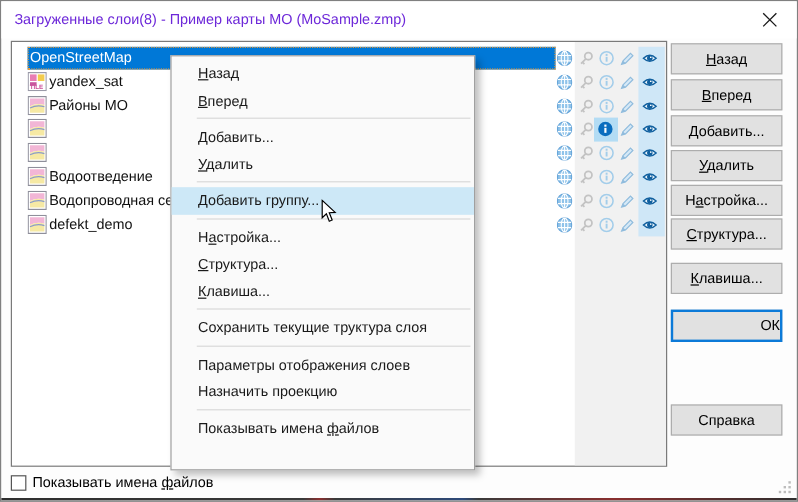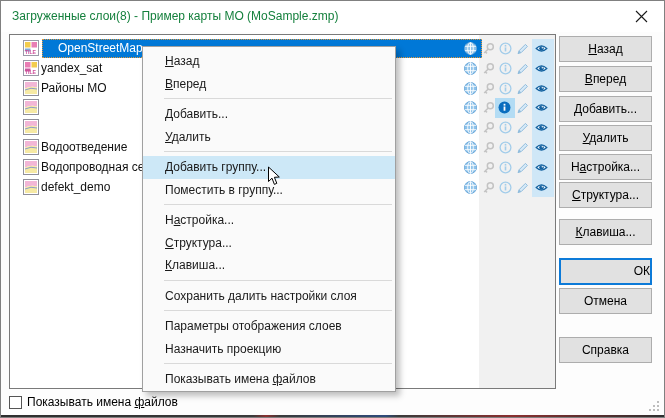--- a/index.html
+++ b/index.html
@@ -5,31 +5,31 @@
   * { margin:0; padding:0; box-sizing:border-box; }
   html,body { background:#555; }
   body { font-family:"Liberation Sans", sans-serif; }
   .dialog {
     position:relative; width:665px; height:418px;
     background:#fdfdfd; border:1px solid #808080; overflow:hidden;
     font-size:12px; color:#111;
   }
   
   .titlebar { position:absolute; left:0; top:0; width:100%; height:31px; background:#ffffff; }
-  .title { position:absolute; left:11px; top:0; line-height:30px; font-size:12px; color:#15803d; white-space:nowrap; }
+  .title { position:absolute; left:11px; top:0; line-height:30px; font-size:12px; color:#6d28d9; white-space:nowrap; }
   .closebtn { position:absolute; top:4px; right:7px; width:32px; height:23px; display:flex; align-items:center; justify-content:center; cursor:default; }
   
   .list { position:absolute; left:8px; top:33px; width:547px; height:355px; background:#fff; border:1px solid #7a7a7a; overflow:hidden; }
   .graypanel { position:absolute; left:469px; top:0; width:76px; height:353px; background:#f1f1f1; }
   .eyestrip { position:absolute; left:522px; top:4px; width:22px; height:158px; background:#cfe7f7; }
   .row { position:absolute; left:0; width:545px; height:20px; }
   .fileicon { position:absolute; left:13px; top:1px; width:16px; height:16px; }
   .label { position:absolute; left:31px; top:0; height:19px; line-height:19px; padding:0 3px 0 0; white-space:nowrap; }
   .row.selected .label {
-    left:32px; width:440px; padding-left:16px;
+    left:13px; width:440px; padding-left:2px;
     background:#0078d7; color:#fff;
     outline:1px dotted #e2993b; outline-offset:-1px;
   }
   .ric { position:absolute; top:3px; width:13px; height:13px; }
   .globe  { left:454px; }
   .keyic  { left:472px; }
   .infoic { left:489px; }
   .pencil { left:506px; }
   .eye    { left:525px; }
   .infocell { position:absolute; left:485px; top:0; width:20px; height:20px; background:#b3dcf4; }
@@ -319,47 +319,45 @@
   </div>
 
   <div class="menu">
     <div class="mi"><span></span><span class="acc">Н</span><span>азад</span></div>
     <div class="mi"><span></span><span class="acc">В</span><span>перед</span></div>
     <div class="msep"></div>
     <div class="mi"><span></span><span class="acc">Д</span><span>обавить...</span></div>
     <div class="mi"><span></span><span class="acc">У</span><span>далить</span></div>
     <div class="msep"></div>
     <div class="mi hl"><span>Добавить группу...</span><span class="acc"></span><span></span></div>
-    <div class="mi"><span>Поместить в группу...</span><span class="acc"></span><span></span></div>
     <div class="msep"></div>
     <div class="mi"><span>Н</span><span class="acc">а</span><span>стройка...</span></div>
     <div class="mi"><span></span><span class="acc">С</span><span>труктура...</span></div>
     <div class="mi"><span></span><span class="acc">К</span><span>лавиша...</span></div>
     <div class="msep"></div>
-    <div class="mi"><span>Сохранить далить настройки слоя</span><span class="acc"></span><span></span></div>
+    <div class="mi"><span>Сохранить текущие труктура слоя</span><span class="acc"></span><span></span></div>
     <div class="msep"></div>
     <div class="mi"><span>Параметры отображения слоев</span><span class="acc"></span><span></span></div>
     <div class="mi"><span>Назначить проекцию</span><span class="acc"></span><span></span></div>
     <div class="msep"></div>
     <div class="mi"><span>Показывать имена </span><span class="acc">ф</span><span>айлов</span></div>
   </div>
 
   <svg class="cursor" viewBox="0 0 14 21">
     <path d="M1.5 1 L1.5 15.5 L5 12.2 L7.4 18.4 L9.8 17.3 L7.4 11.3 L12.3 11 Z" fill="#ffffff" stroke="#000000" stroke-width="1"></path>
   </svg>
 
   <div class="btn" style="top:35px"><span></span><span class="acc">Н</span><span>азад</span></div>
   <div class="btn" style="top:65px"><span></span><span class="acc">В</span><span>перед</span></div>
   <div class="btn" style="top:95px"><span></span><span class="acc">Д</span><span>обавить...</span></div>
   <div class="btn" style="top:124px"><span></span><span class="acc">У</span><span>далить</span></div>
   <div class="btn" style="top:153px"><span>Н</span><span class="acc">а</span><span>стройка...</span></div>
   <div class="btn" style="top:181px"><span></span><span class="acc">С</span><span>труктура...</span></div>
   <div class="btn" style="top:218px"><span></span><span class="acc">К</span><span>лавиша...</span></div>
   <div class="btn default" style="top:257px"><span>ОК</span><span class="acc"></span><span></span></div>
-  <div class="btn" style="top:287px"><span>Отмена</span><span class="acc"></span><span></span></div>
   <div class="btn" style="top:336px"><span>Справка</span><span class="acc"></span><span></span></div>
 
   <div class="cbwrap">
     <span class="cb"></span>
     <span class="cblabel"><span>Показывать имена </span><span class="acc">ф</span><span>айлов</span></span>
   </div>
 
   <svg class="grip" viewBox="0 0 12 12">
     <g fill="#bdbdbd">
       <rect x="9" y="9" width="2" height="2"></rect>

